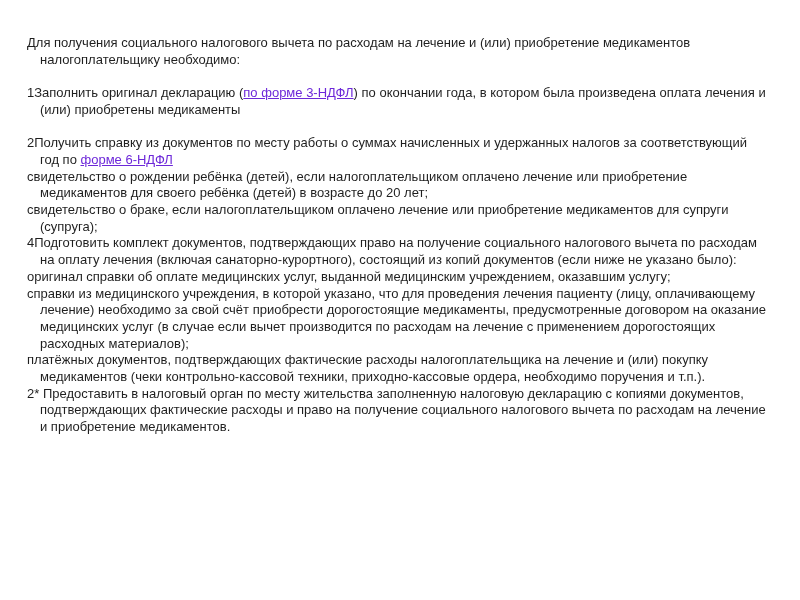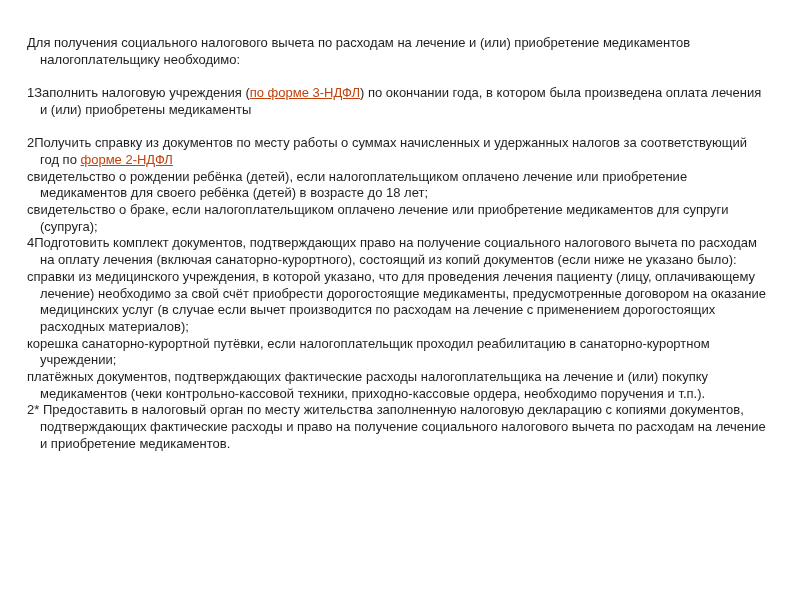--- a/index.html
+++ b/index.html
@@ -26,34 +26,34 @@
   }
   .para {
     margin: 0;
     padding-left: 13px;
     text-indent: -13px;
   }
   .para.gap {
     margin-top: 16.7px;
   }
   .para a {
-    color: #c2410c;
+    color: #6d28d9;
     text-decoration: underline;
     cursor: pointer;
   }
 </style>
 </head>
 <body>
 
 <div class="slide">
   <div class="text-block">
       <p class="para"><span>Для получения социального налогового вычета по расходам на лечение и (или) приобретение медикаментов налогоплательщику необходимо:</span></p>
-      <p class="para gap"><span>1Заполнить налоговую учреждения (</span><a href="#">по форме 3-НДФЛ</a><span>) по окончании года, в котором была произведена оплата лечения и (или) приобретены медикаменты</span></p>
-      <p class="para gap"><span>2Получить справку из документов по месту работы о суммах начисленных и удержанных налогов за соответствующий год по </span><a href="#">форме 2-НДФЛ</a></p>
-      <p class="para"><span>свидетельство о рождении ребёнка (детей), если налогоплательщиком оплачено лечение или приобретение медикаментов для своего ребёнка (детей) в возрасте до 18 лет;</span></p>
+      <p class="para gap"><span>1Заполнить оригинал декларацию (</span><a href="#">по форме 3-НДФЛ</a><span>) по окончании года, в котором была произведена оплата лечения и (или) приобретены медикаменты</span></p>
+      <p class="para gap"><span>2Получить справку из документов по месту работы о суммах начисленных и удержанных налогов за соответствующий год по </span><a href="#">форме 6-НДФЛ</a></p>
+      <p class="para"><span>свидетельство о рождении ребёнка (детей), если налогоплательщиком оплачено лечение или приобретение медикаментов для своего ребёнка (детей) в возрасте до 20 лет;</span></p>
       <p class="para"><span>свидетельство о браке, если налогоплательщиком оплачено лечение или приобретение медикаментов для супруги (супруга);</span></p>
       <p class="para"><span>4Подготовить комплект документов, подтверждающих право на получение социального налогового вычета по расходам на оплату лечения (включая санаторно-курортного), состоящий из копий документов (если ниже не указано было):</span></p>
+      <p class="para"><span>оригинал справки об оплате медицинских услуг, выданной медицинским учреждением, оказавшим услугу;</span></p>
       <p class="para"><span>справки из медицинского учреждения, в которой указано, что для проведения лечения пациенту (лицу, оплачивающему лечение) необходимо за свой счёт приобрести дорогостоящие медикаменты, предусмотренные договором на оказание медицинских услуг (в случае если вычет производится по расходам на лечение с применением дорогостоящих расходных материалов);</span></p>
-      <p class="para"><span>корешка санаторно-курортной путёвки, если налогоплательщик проходил реабилитацию в санаторно-курортном учреждении;</span></p>
       <p class="para"><span>платёжных документов, подтверждающих фактические расходы налогоплательщика на лечение и (или) покупку медикаментов (чеки контрольно-кассовой техники, приходно-кассовые ордера, необходимо поручения и т.п.).</span></p>
       <p class="para"><span>2* Предоставить в налоговый орган по месту жительства заполненную налоговую декларацию с копиями документов, подтверждающих фактические расходы и право на получение социального налогового вычета по расходам на лечение и приобретение медикаментов.</span></p>
     </div>
 </div>
 
 </body></html>

